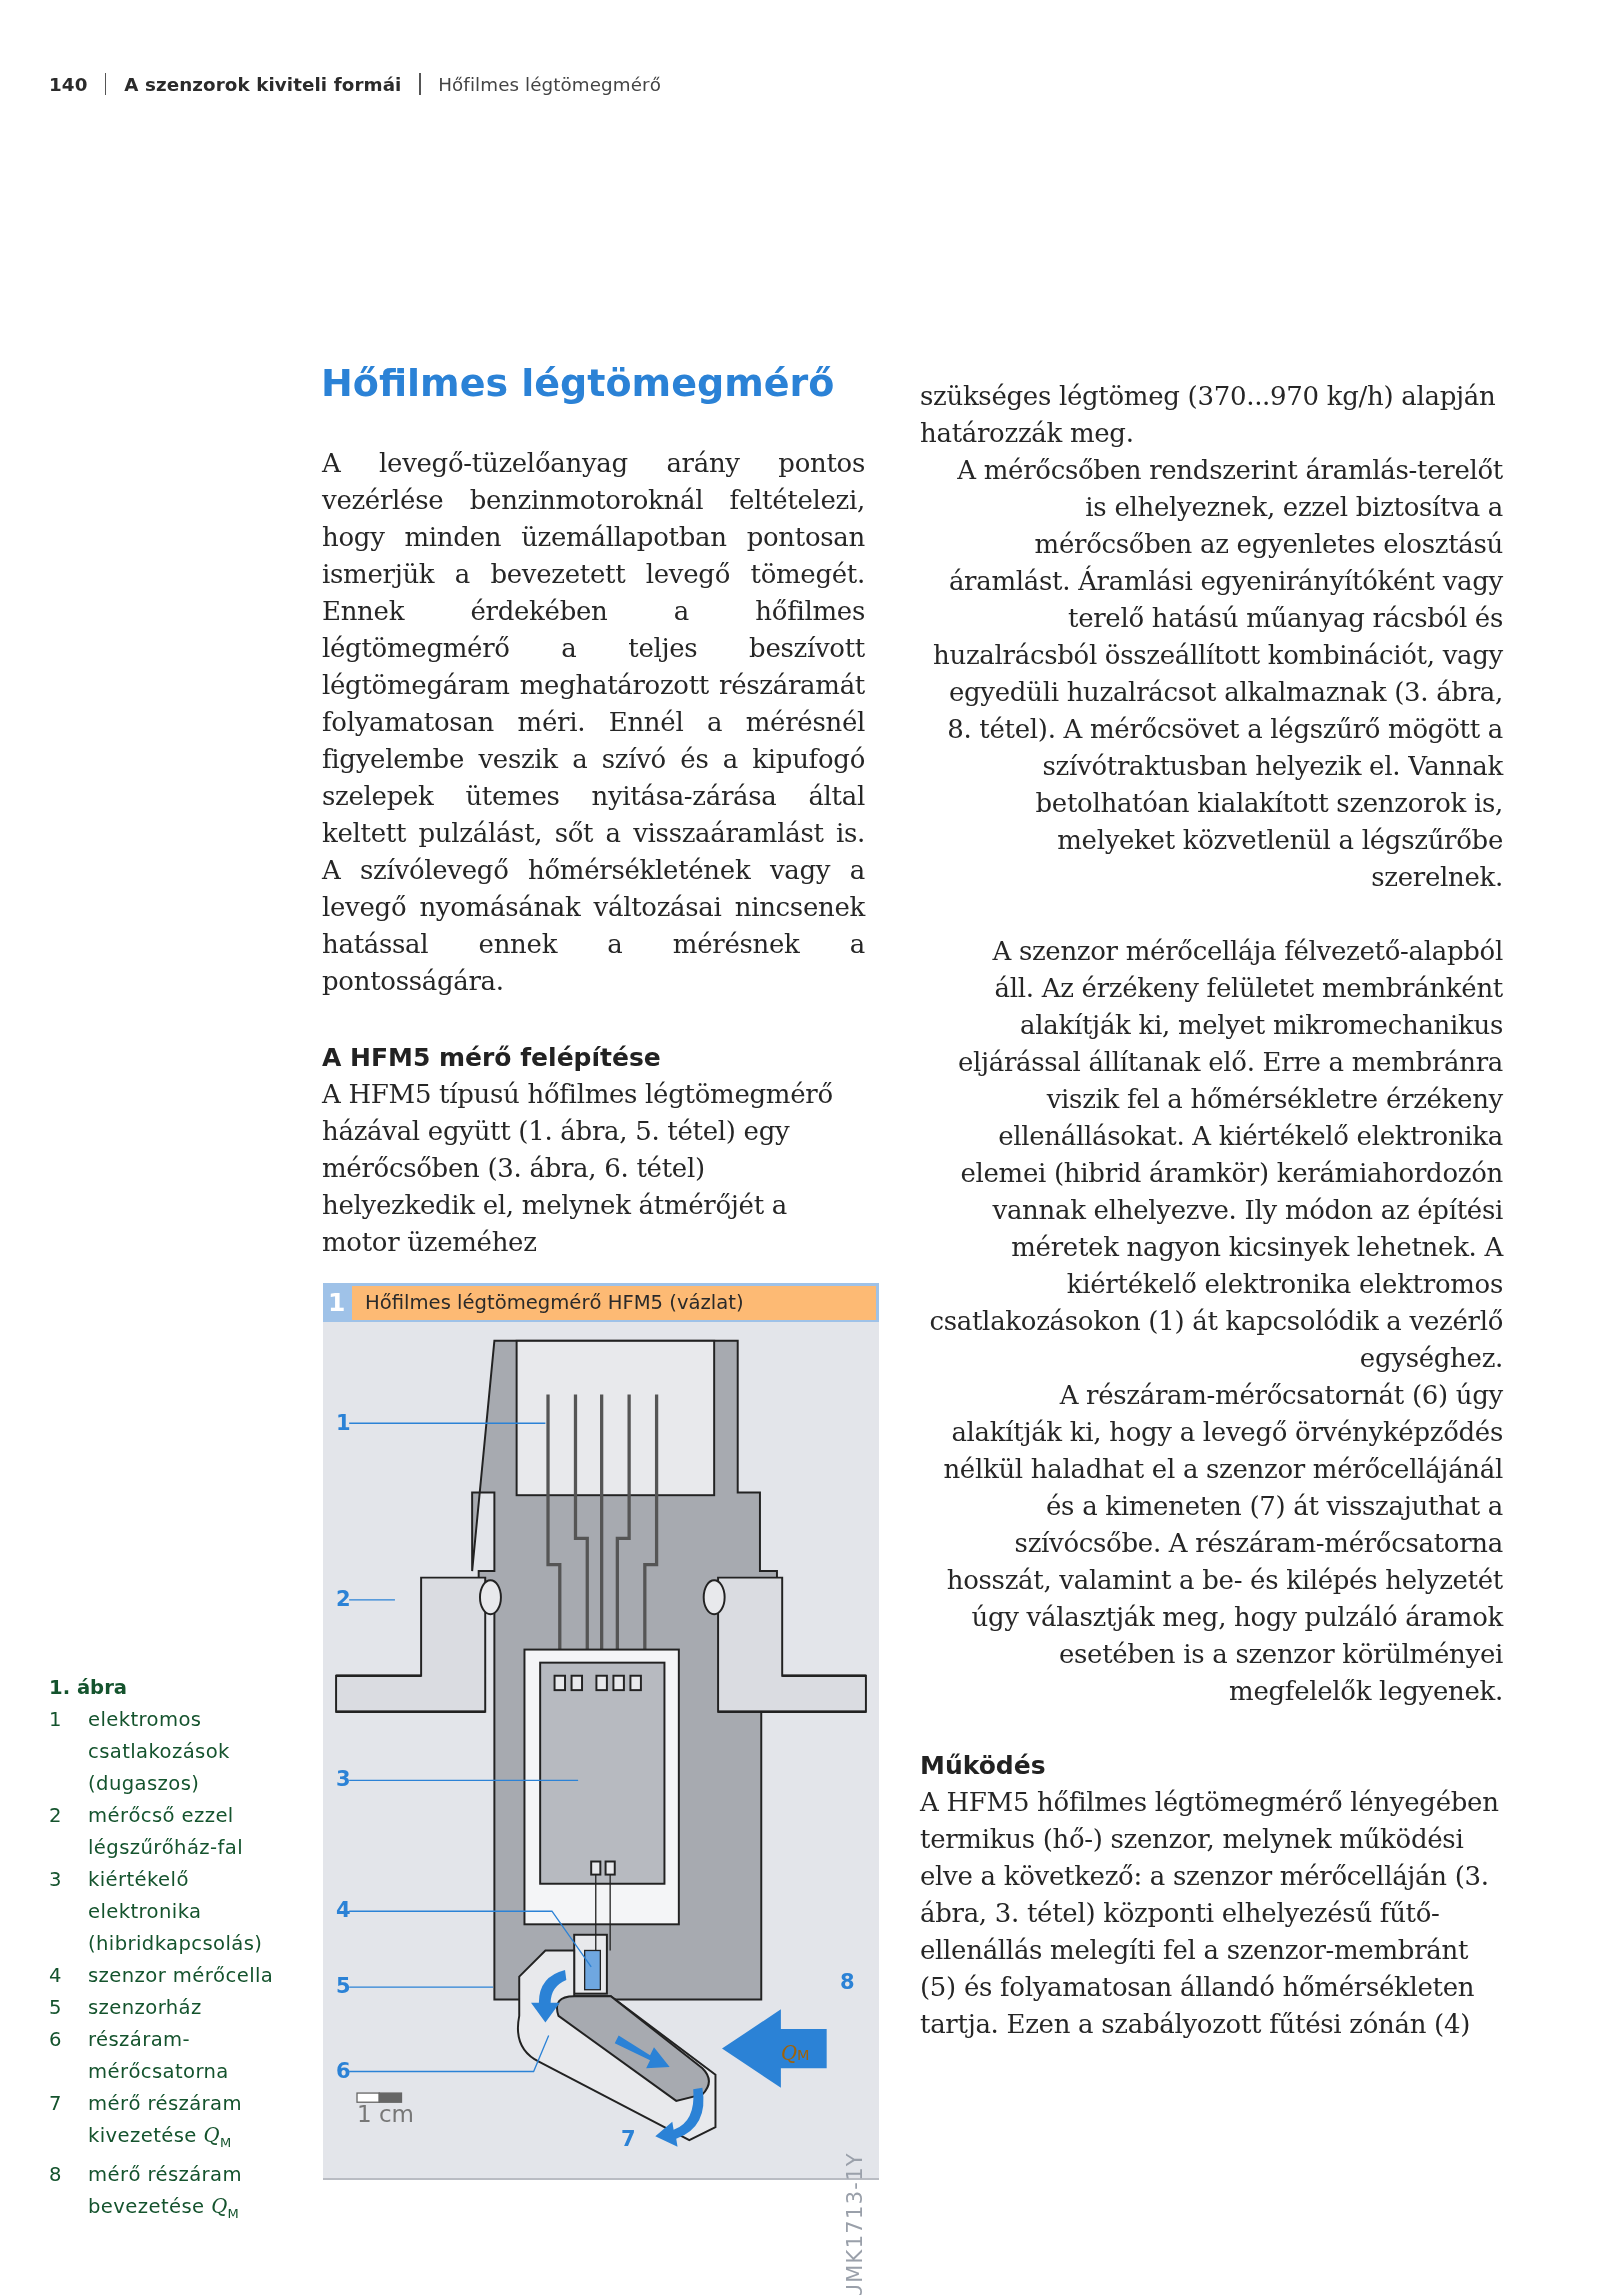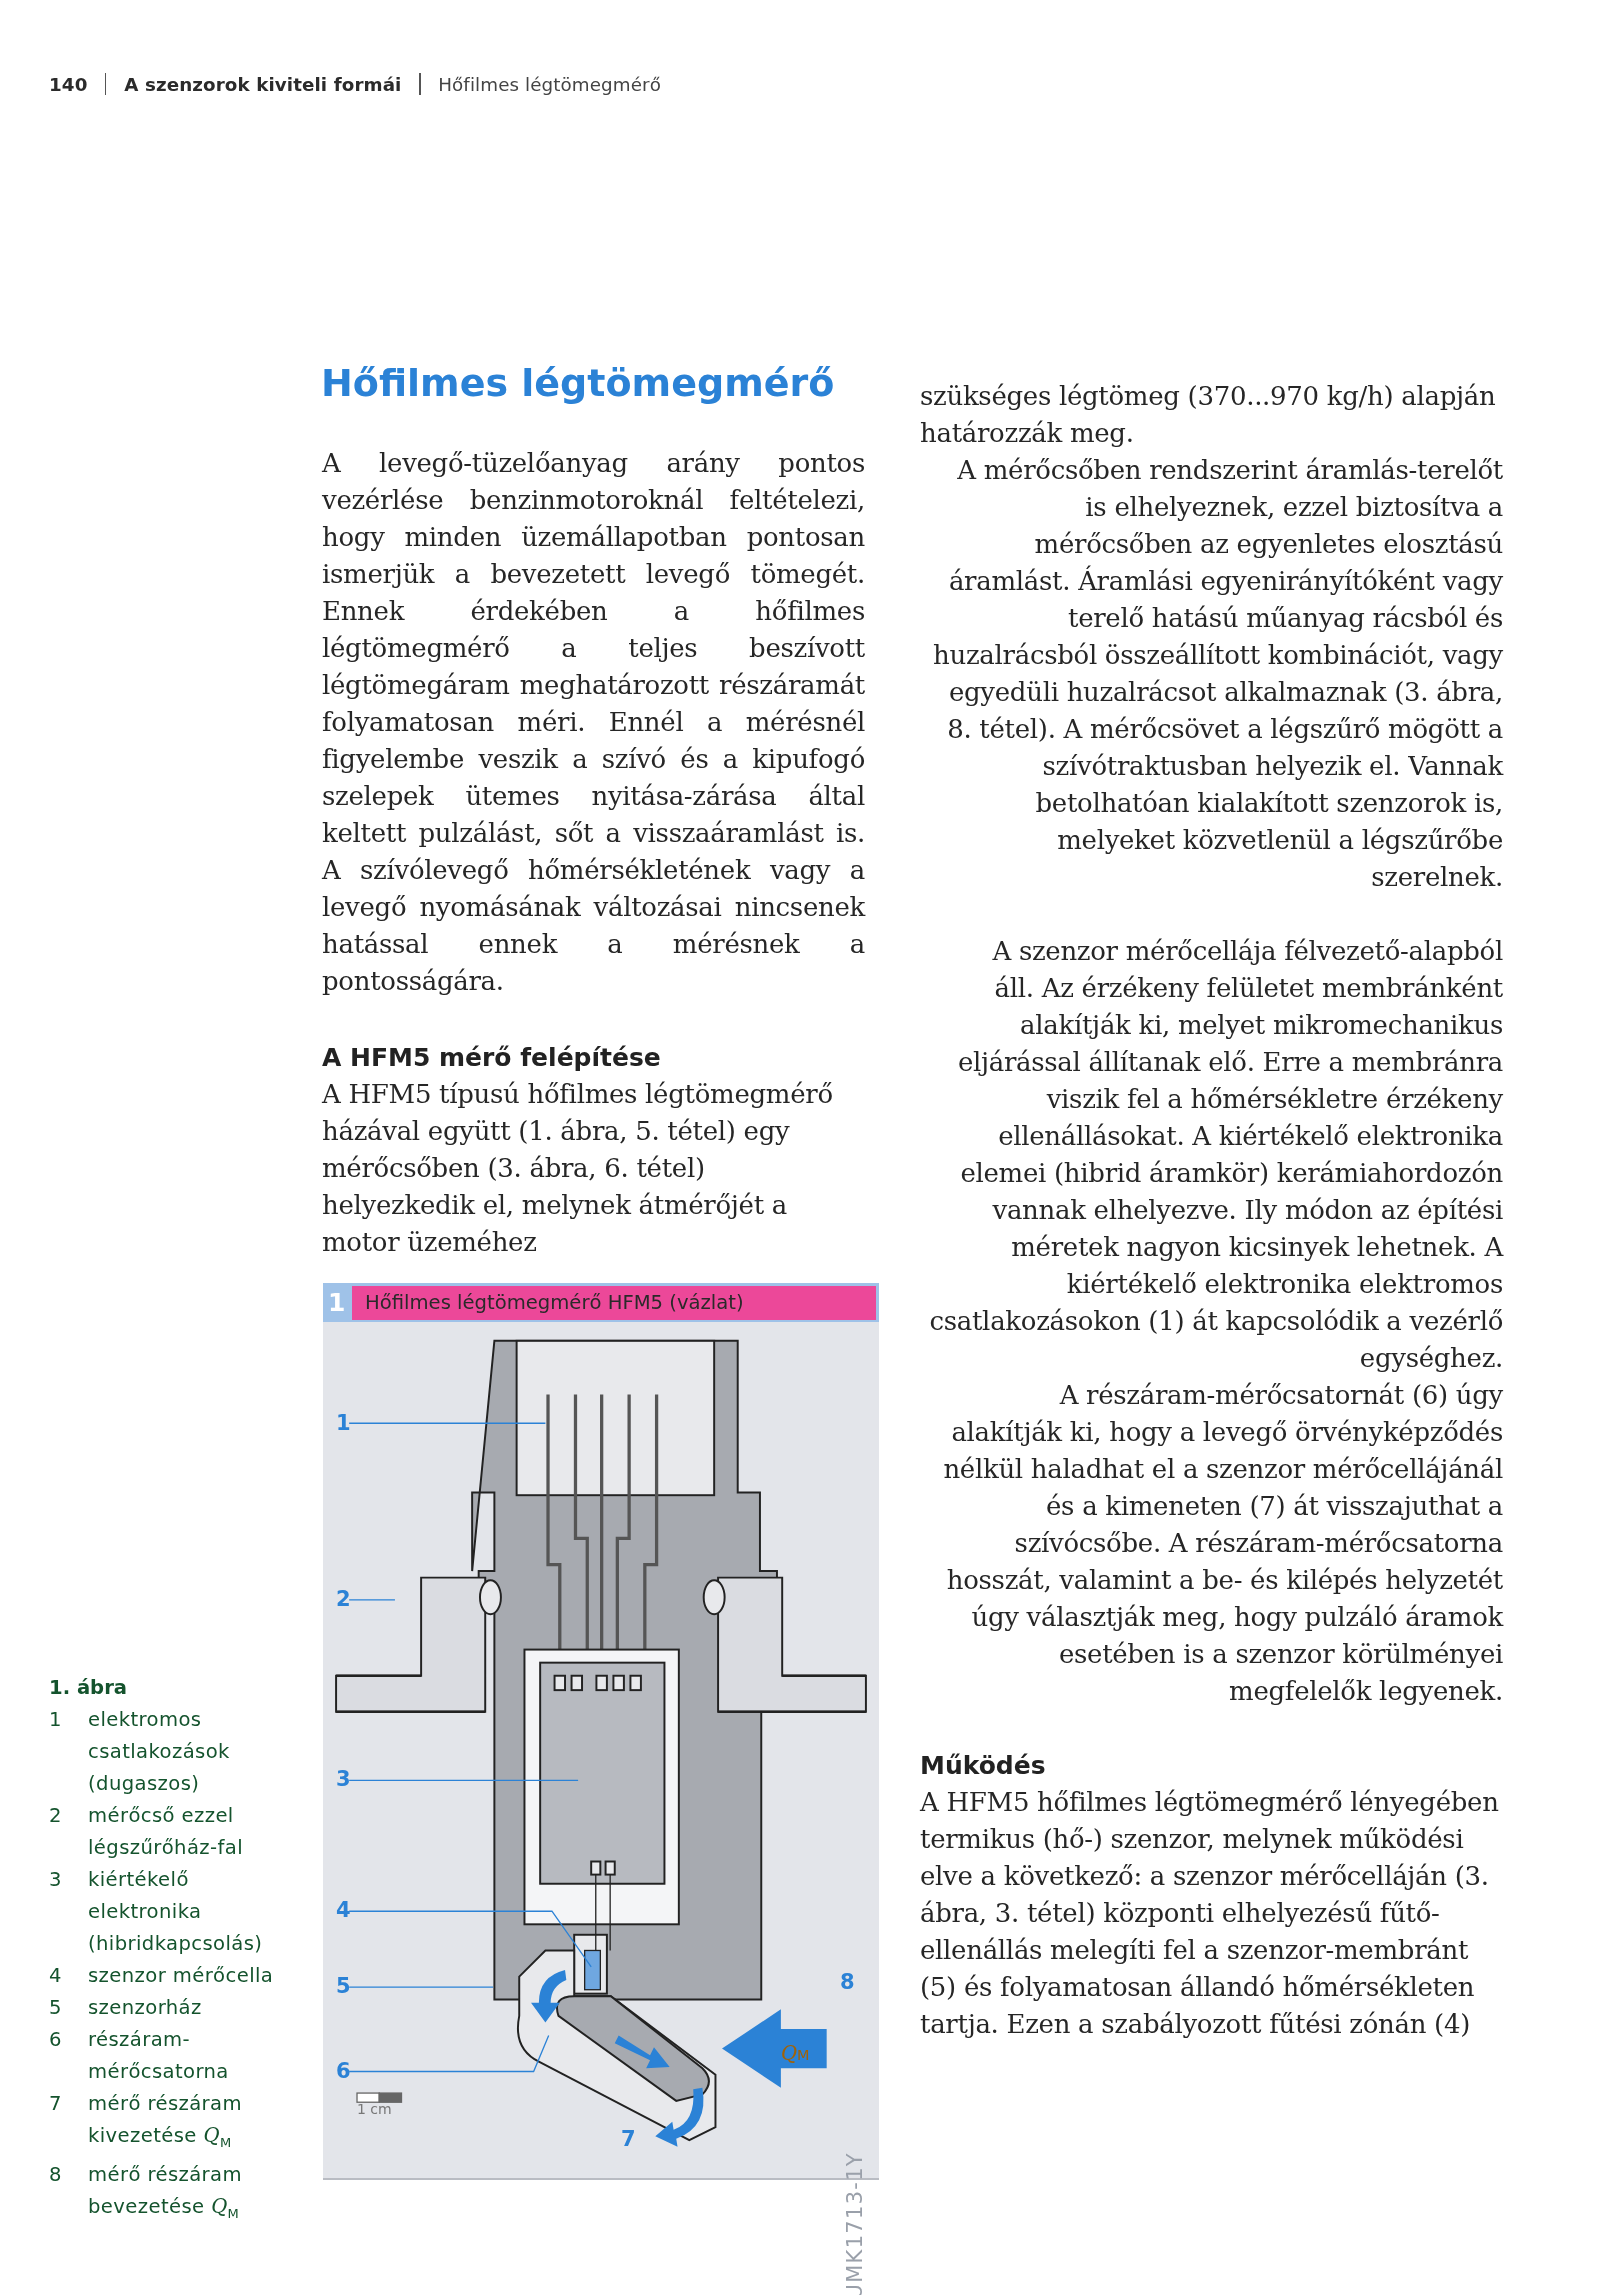--- a/index.html
+++ b/index.html
@@ -17,26 +17,26 @@
   .col-right { left:920px; top:378px; width:583px; }
   h2.sec { margin:0; font-size:25px; font-weight:bold; line-height:37px; color:#222; }
   .para { margin:0; font-size:26px; line-height:37px; letter-spacing:-0.3px; }
   .para.indent { text-indent:34px;text-align:right; }
   .gap { height:37px; }
   .gap-big { height:39px; }
   
   .figure { position:absolute; left:323px; top:1283px; width:556px; height:895px; background:#e3e5ea; border-bottom:2.6px solid #b9bcc3; }
   .fig-caption-bar { position:absolute; left:0; top:0; width:556px; height:39px; background:#9fc2e8; }
   .fig-num { position:absolute; left:0; top:0; width:27.5px; height:39px; color:#fff; font-size:25px; font-weight:bold; text-align:center; line-height:39px; }
-  .fig-title-box { position:absolute; left:29px; top:2.6px; width:524px; height:34px; background:#ec4899; }
+  .fig-title-box { position:absolute; left:29px; top:2.6px; width:524px; height:34px; background:#fdba74; }
   .fig-title { position:absolute; left:13px; top:0; font-size:19.6px; line-height:34px; color:#2a2a2a; white-space:nowrap; }
   .fig-svg { position:absolute; left:0; top:39px; }
   .callout { position:absolute; font-size:21px; font-weight:bold; color:#2b82d6; }
   .fig-code { position:absolute; right:11.8px; bottom:26px; font-size:21px; color:#9aa0aa; transform:rotate(-90deg); transform-origin:right bottom; white-space:nowrap; letter-spacing:1.3px; }
-  .scale-label { position:absolute; left:34px; top:818px; font-size:14px; color:#777; }
+  .scale-label { position:absolute; left:34px; top:818px; font-size:23px; color:#777; }
   
   .legend { position:absolute; left:49px; top:1672px; width:249px; color:#14532d; font-size:19.6px; line-height:32px; }
   .legend .leg-title { font-weight:bold; }
   .legend .row { display:flex; }
   .legend .num { width:39px; flex:none; }
   .legend .txt { flex:1; letter-spacing:0.4px; }
   .q { font-family:"DejaVu Serif", serif; font-style:italic; }
   .q sub { font-family:"DejaVu Sans", sans-serif; font-style:normal; font-size:13px; }
 </style>
 </head>

